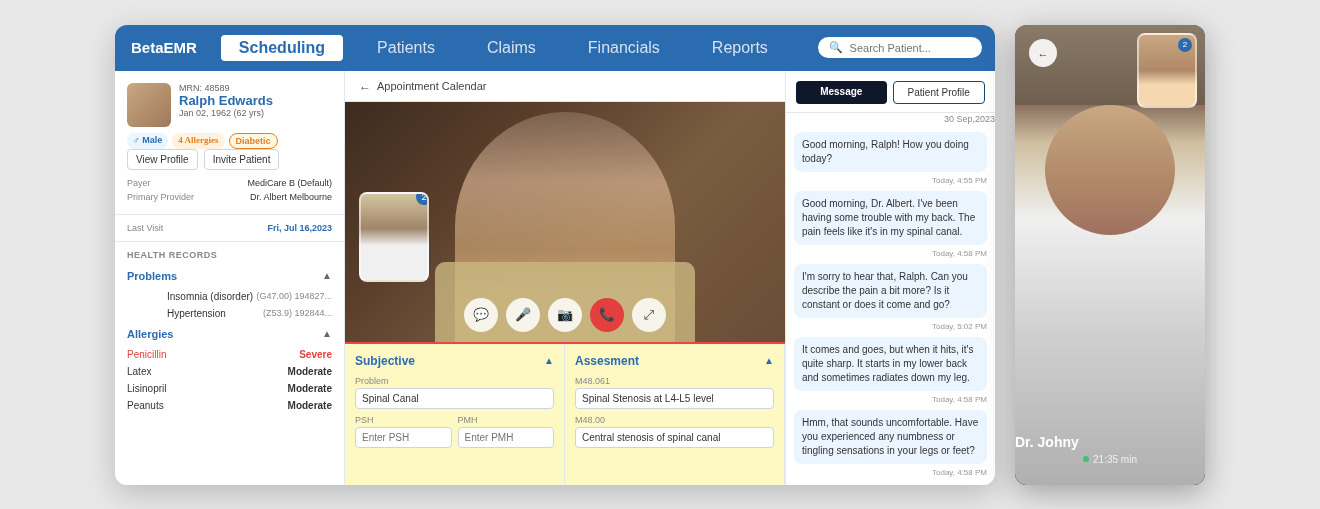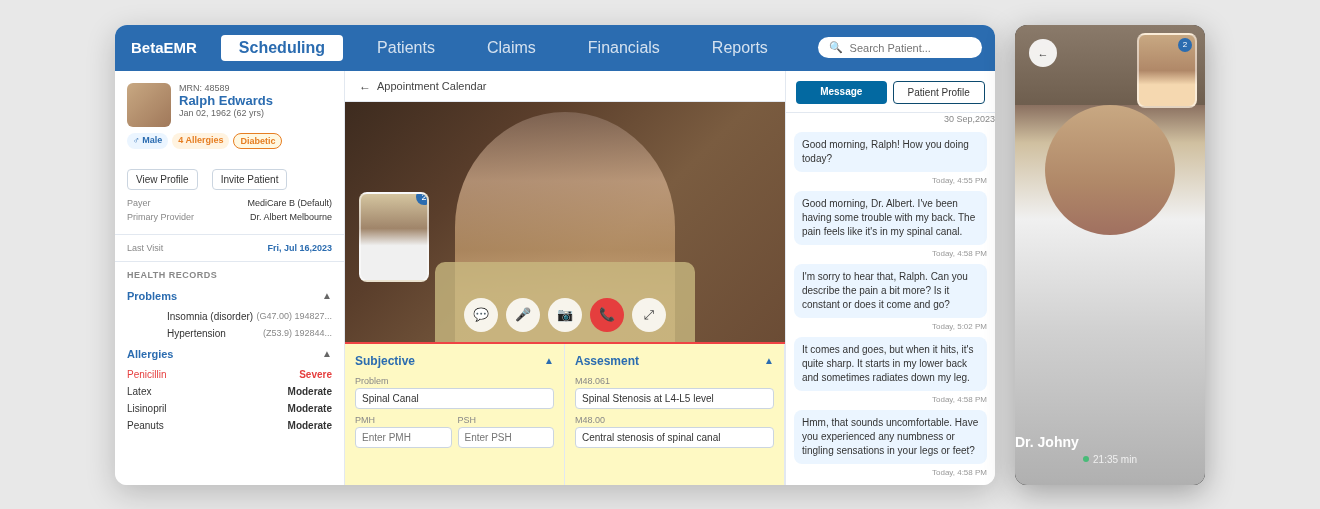--- a/index.html
+++ b/index.html
@@ -153,26 +153,26 @@
       margin-top: 6px;
       flex-wrap: wrap;
     }
     .tag {
       font-size: 9px;
       padding: 2px 6px;
       border-radius: 10px;
       font-weight: 600;
     }
     .tag-male { background: #ebf5ff; color: #2b6cb0; }
-    .tag-allergy { background: #fff3e0; color: #e67e22; }
+    .tag-allergy { background: #fff3e0; color: #e67e22; font-family: Liberation Serif, serif; }
     .tag-diabetic { background: #fff8e1; color: #e67e22; border: 1px solid #e67e22; }
     .action-buttons {
       display: flex;
-      gap: 14px;
-      margin-top: 20px;
+      gap: 6px;
+      margin-top: 0;
     }
     .btn-outline {
       border: 1px solid #cbd5e0;
       background: white;
       border-radius: 4px;
       font-size: 10px;
       padding: 4px 8px;
       cursor: pointer;
       color: #333;
     }
@@ -362,21 +362,21 @@
       padding-bottom: 8px;
     }
     .chat-tab-btn {
       flex: 1;
       padding: 5px;
       border-radius: 4px;
       font-size: 10px;
       text-align: center;
       cursor: pointer;
     }
-    .chat-tab-btn.active { background: #0369a1; color: white; font-weight: 600; }
+    .chat-tab-btn.active { background: #0f172a; color: white; font-weight: 600; }
     .chat-tab-btn.inactive { border: 1px solid #0c4a6e; color: #333; }
     .chat-date {
       text-align: right;
       font-size: 9px;
       color: #888;
       padding: 1px 0 4px;
     }
     .chat-messages {
       flex: 1;
       overflow-y: auto;
@@ -610,26 +610,26 @@
       <div class="bottom-split">
         <div class="subjective-panel">
           <div class="panel-header">
             <span class="panel-title">Subjective</span>
             <span style="color:#2b6cb0;font-size:10px;">▲</span>
           </div>
           <div class="field-label">Problem</div>
           <input class="field-input" value="Spinal Canal" style="">
           <div class="two-col">
             <div>
+              <div class="field-label">PSH</div>
+              <input class="field-input" placeholder="Enter PSH" style="">
+            </div>
+            <div>
               <div class="field-label">PMH</div>
               <input class="field-input" placeholder="Enter PMH" style="">
-            </div>
-            <div>
-              <div class="field-label">PSH</div>
-              <input class="field-input" placeholder="Enter PSH" style="">
             </div>
           </div>
         </div>
         <div class="assessment-panel">
           <div class="panel-header">
             <span class="panel-title">Assesment</span>
             <span style="color:#2b6cb0;font-size:10px;">▲</span>
           </div>
           <div class="field-label">M48.061</div>
           <input class="field-input" value="Spinal Stenosis at L4-L5 level" style="">

